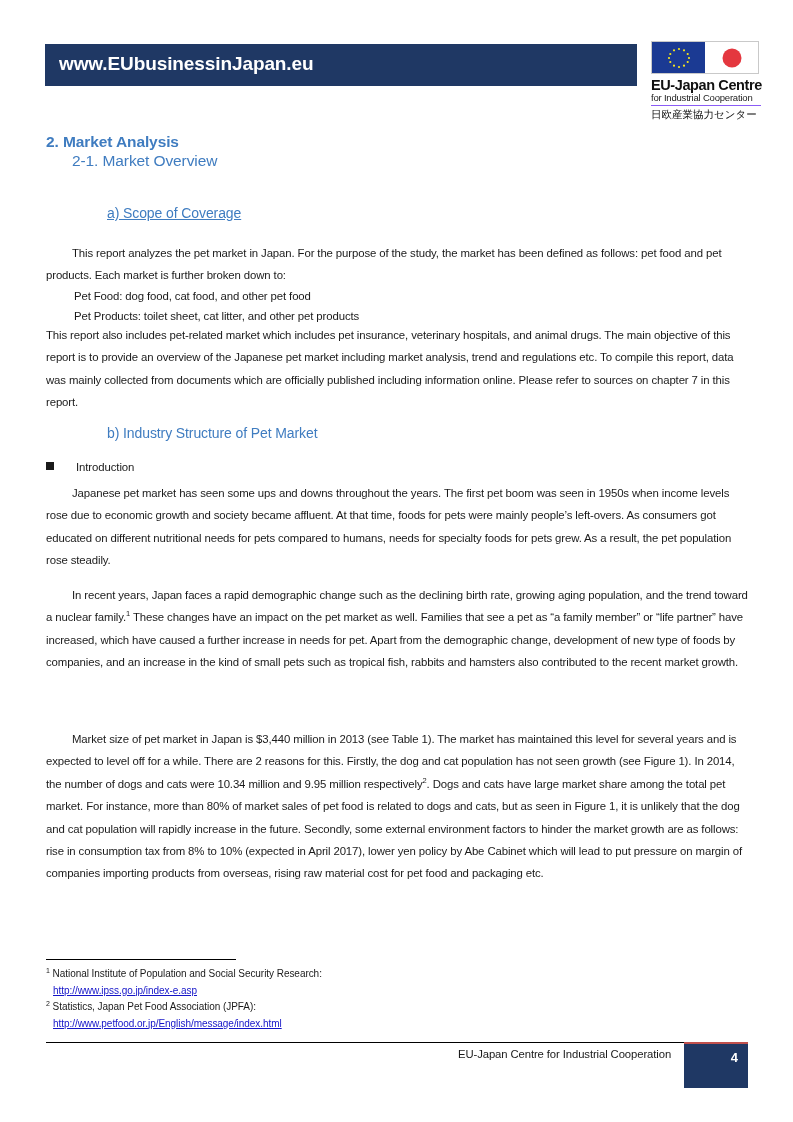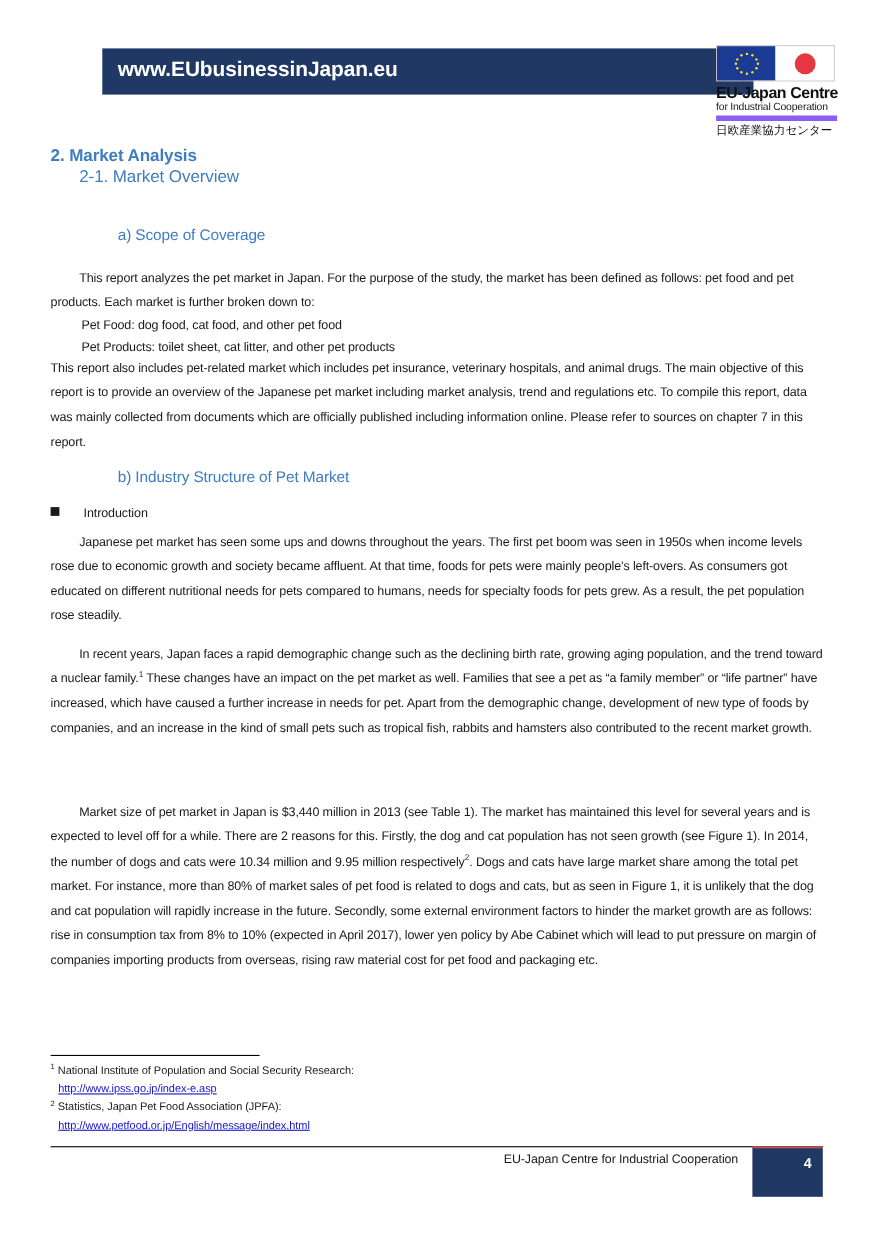--- a/index.html
+++ b/index.html
@@ -25,21 +25,20 @@
   }
 
   
   .header {
     position: absolute;
     left: 45px;
     top: 44px;
     width: 592px;
     height: 42px;
     background: #1f3864;
-    margin-left: 48px;
   }
   .header-title {
     position: absolute;
     left: 14px;
     top: 9px;
     font-size: 19px;
     font-weight: bold;
     color: #ffffff;
     letter-spacing: -0.1px;
     white-space: nowrap;
@@ -84,21 +83,21 @@
     letter-spacing: -0.4px;
     white-space: nowrap;
   }
   .logo-sub {
     font-size: 9.5px;
     color: #222;
     letter-spacing: -0.2px;
     white-space: nowrap;
     margin-top: -1px;
     padding-bottom: 2px;
-    border-bottom: 5px solid #8b5cf6;
+    border-bottom: 1px solid #8b5cf6;
   }
   .logo-jp {
     font-size: 10.5px;
     color: #111;
     margin-top: 2px;
     letter-spacing: 0px;
     white-space: nowrap;
   }
 
   
@@ -120,20 +119,21 @@
     color: #3f7cc0;
     letter-spacing: -0.1px;
   }
   .h3a {
     position: absolute;
     left: 107px;
     top: 205px;
     font-size: 14px;
     color: #3f7cc0;
     letter-spacing: -0.1px;
+    text-decoration: underline;
   }
   .h3b {
     position: absolute;
     left: 107px;
     top: 425px;
     font-size: 14px;
     color: #3f7cc0;
     letter-spacing: -0.1px;
   }
 

